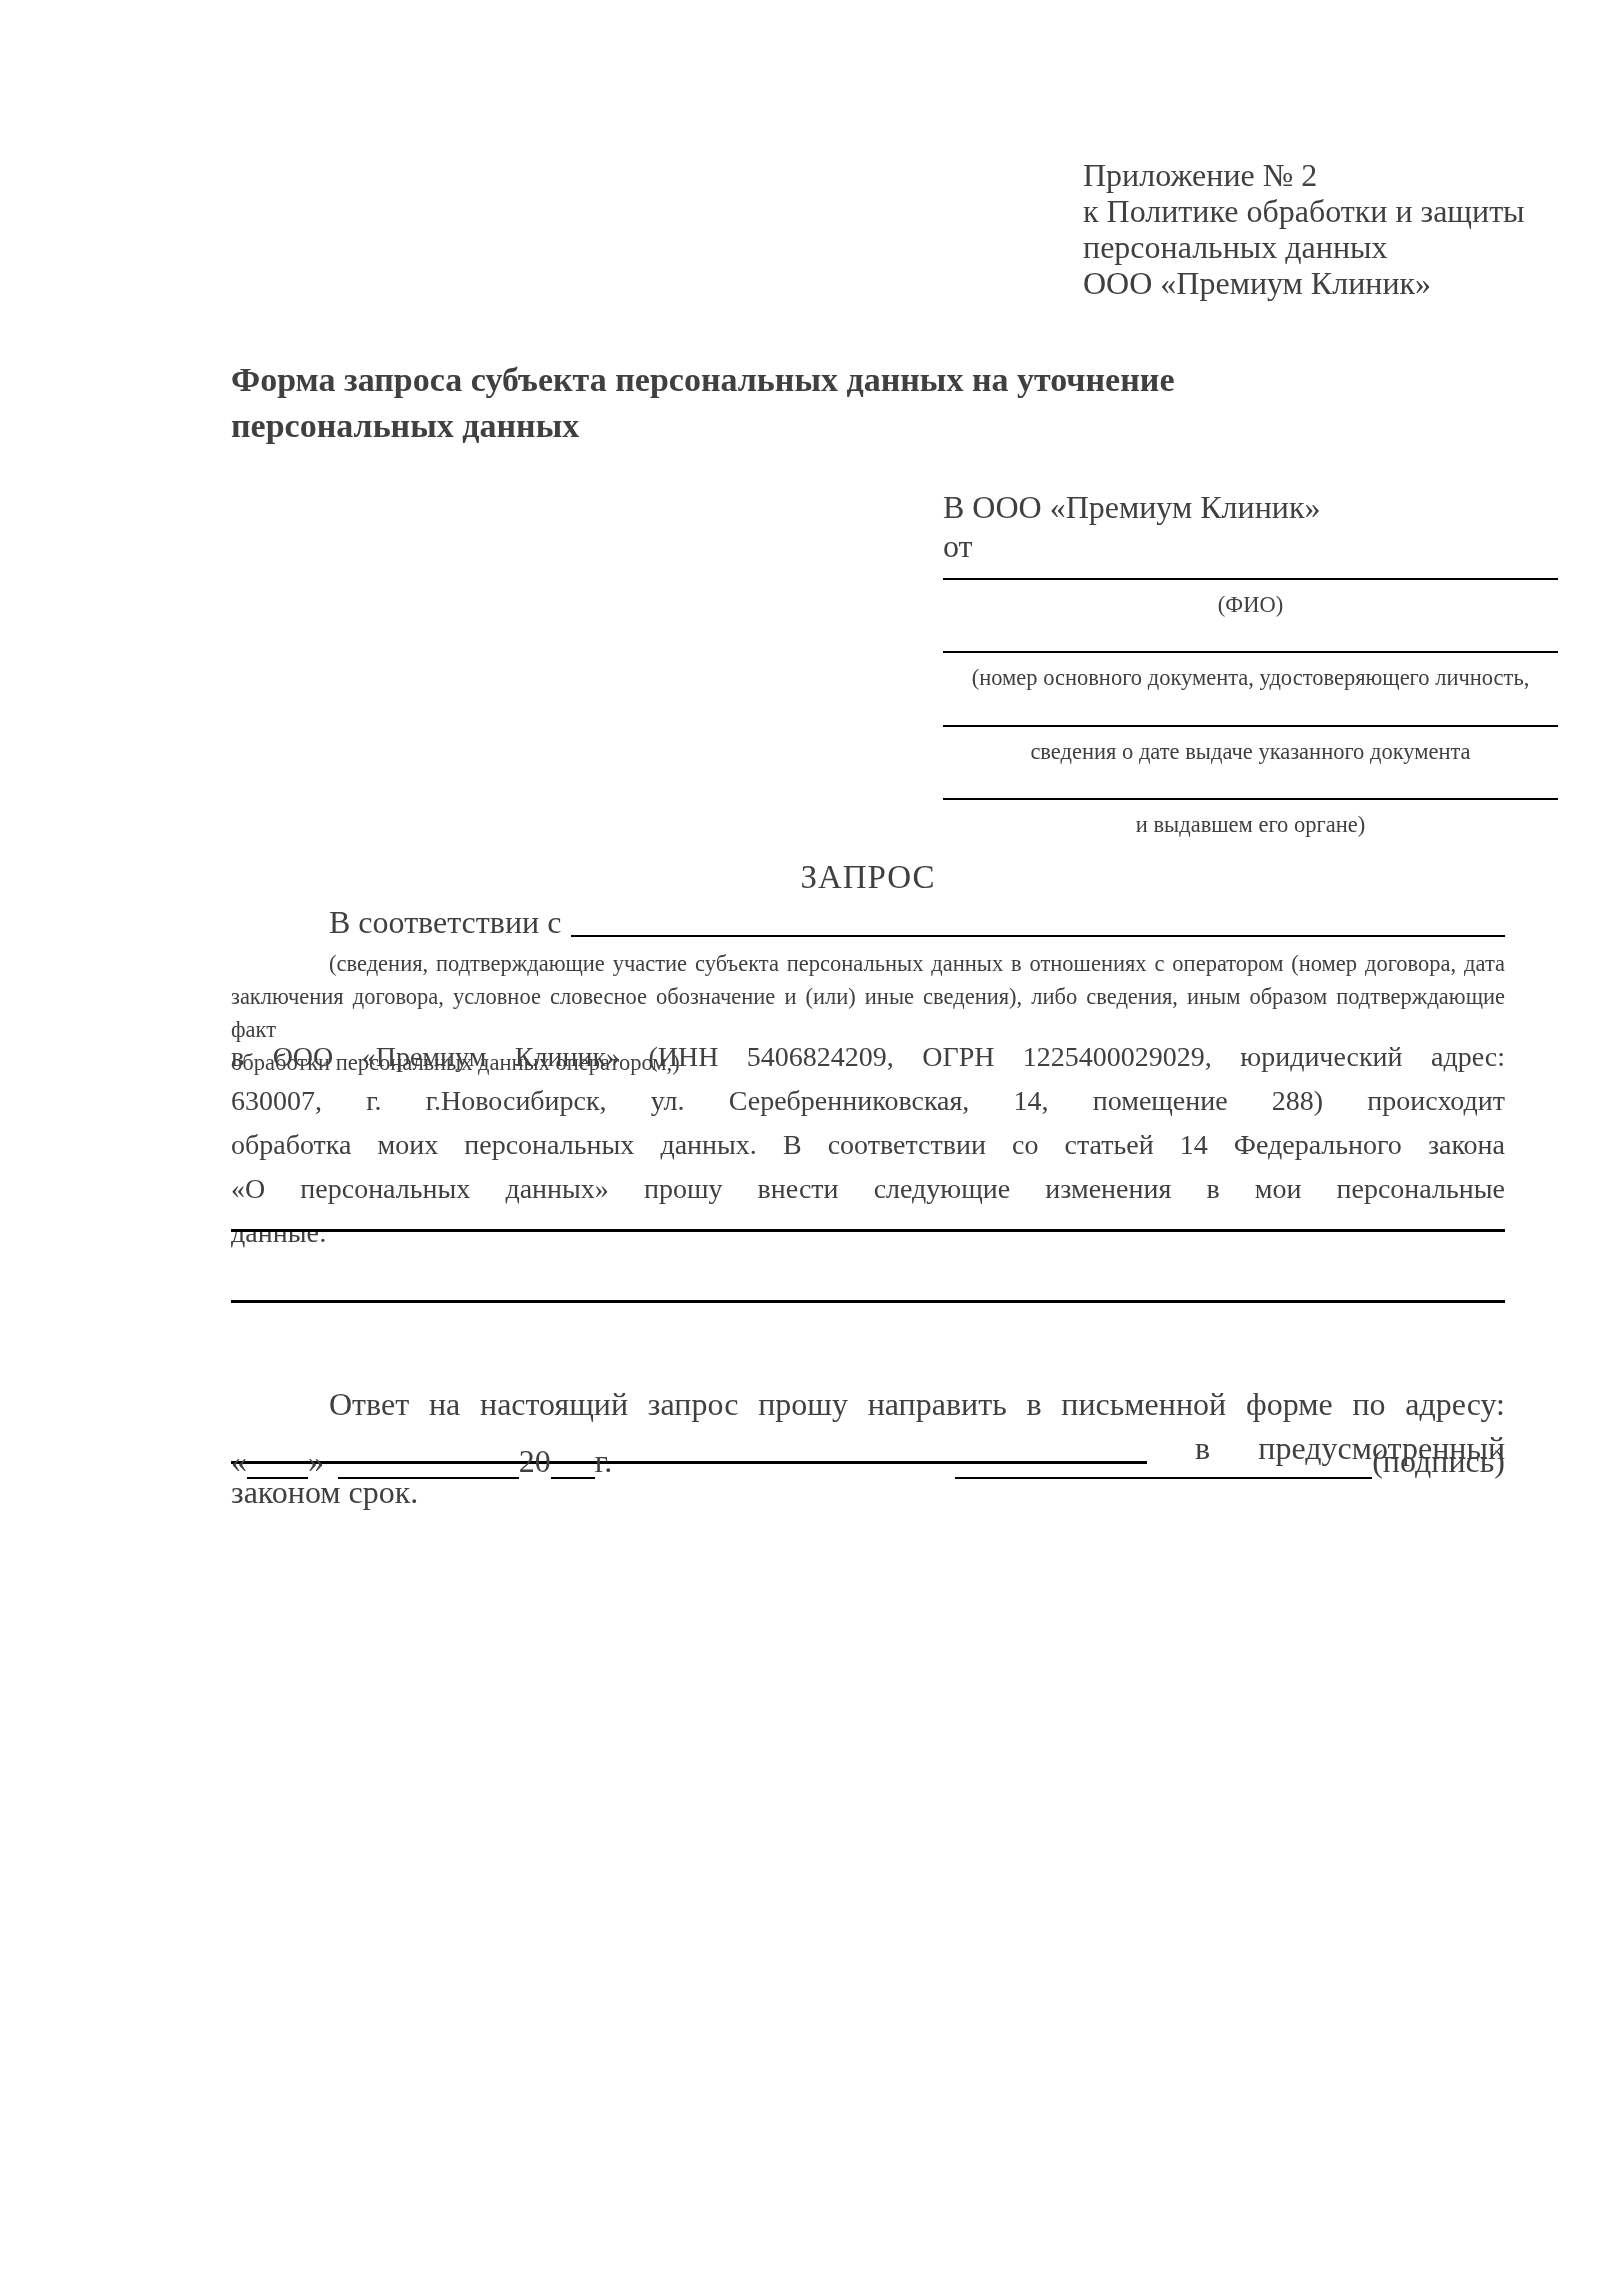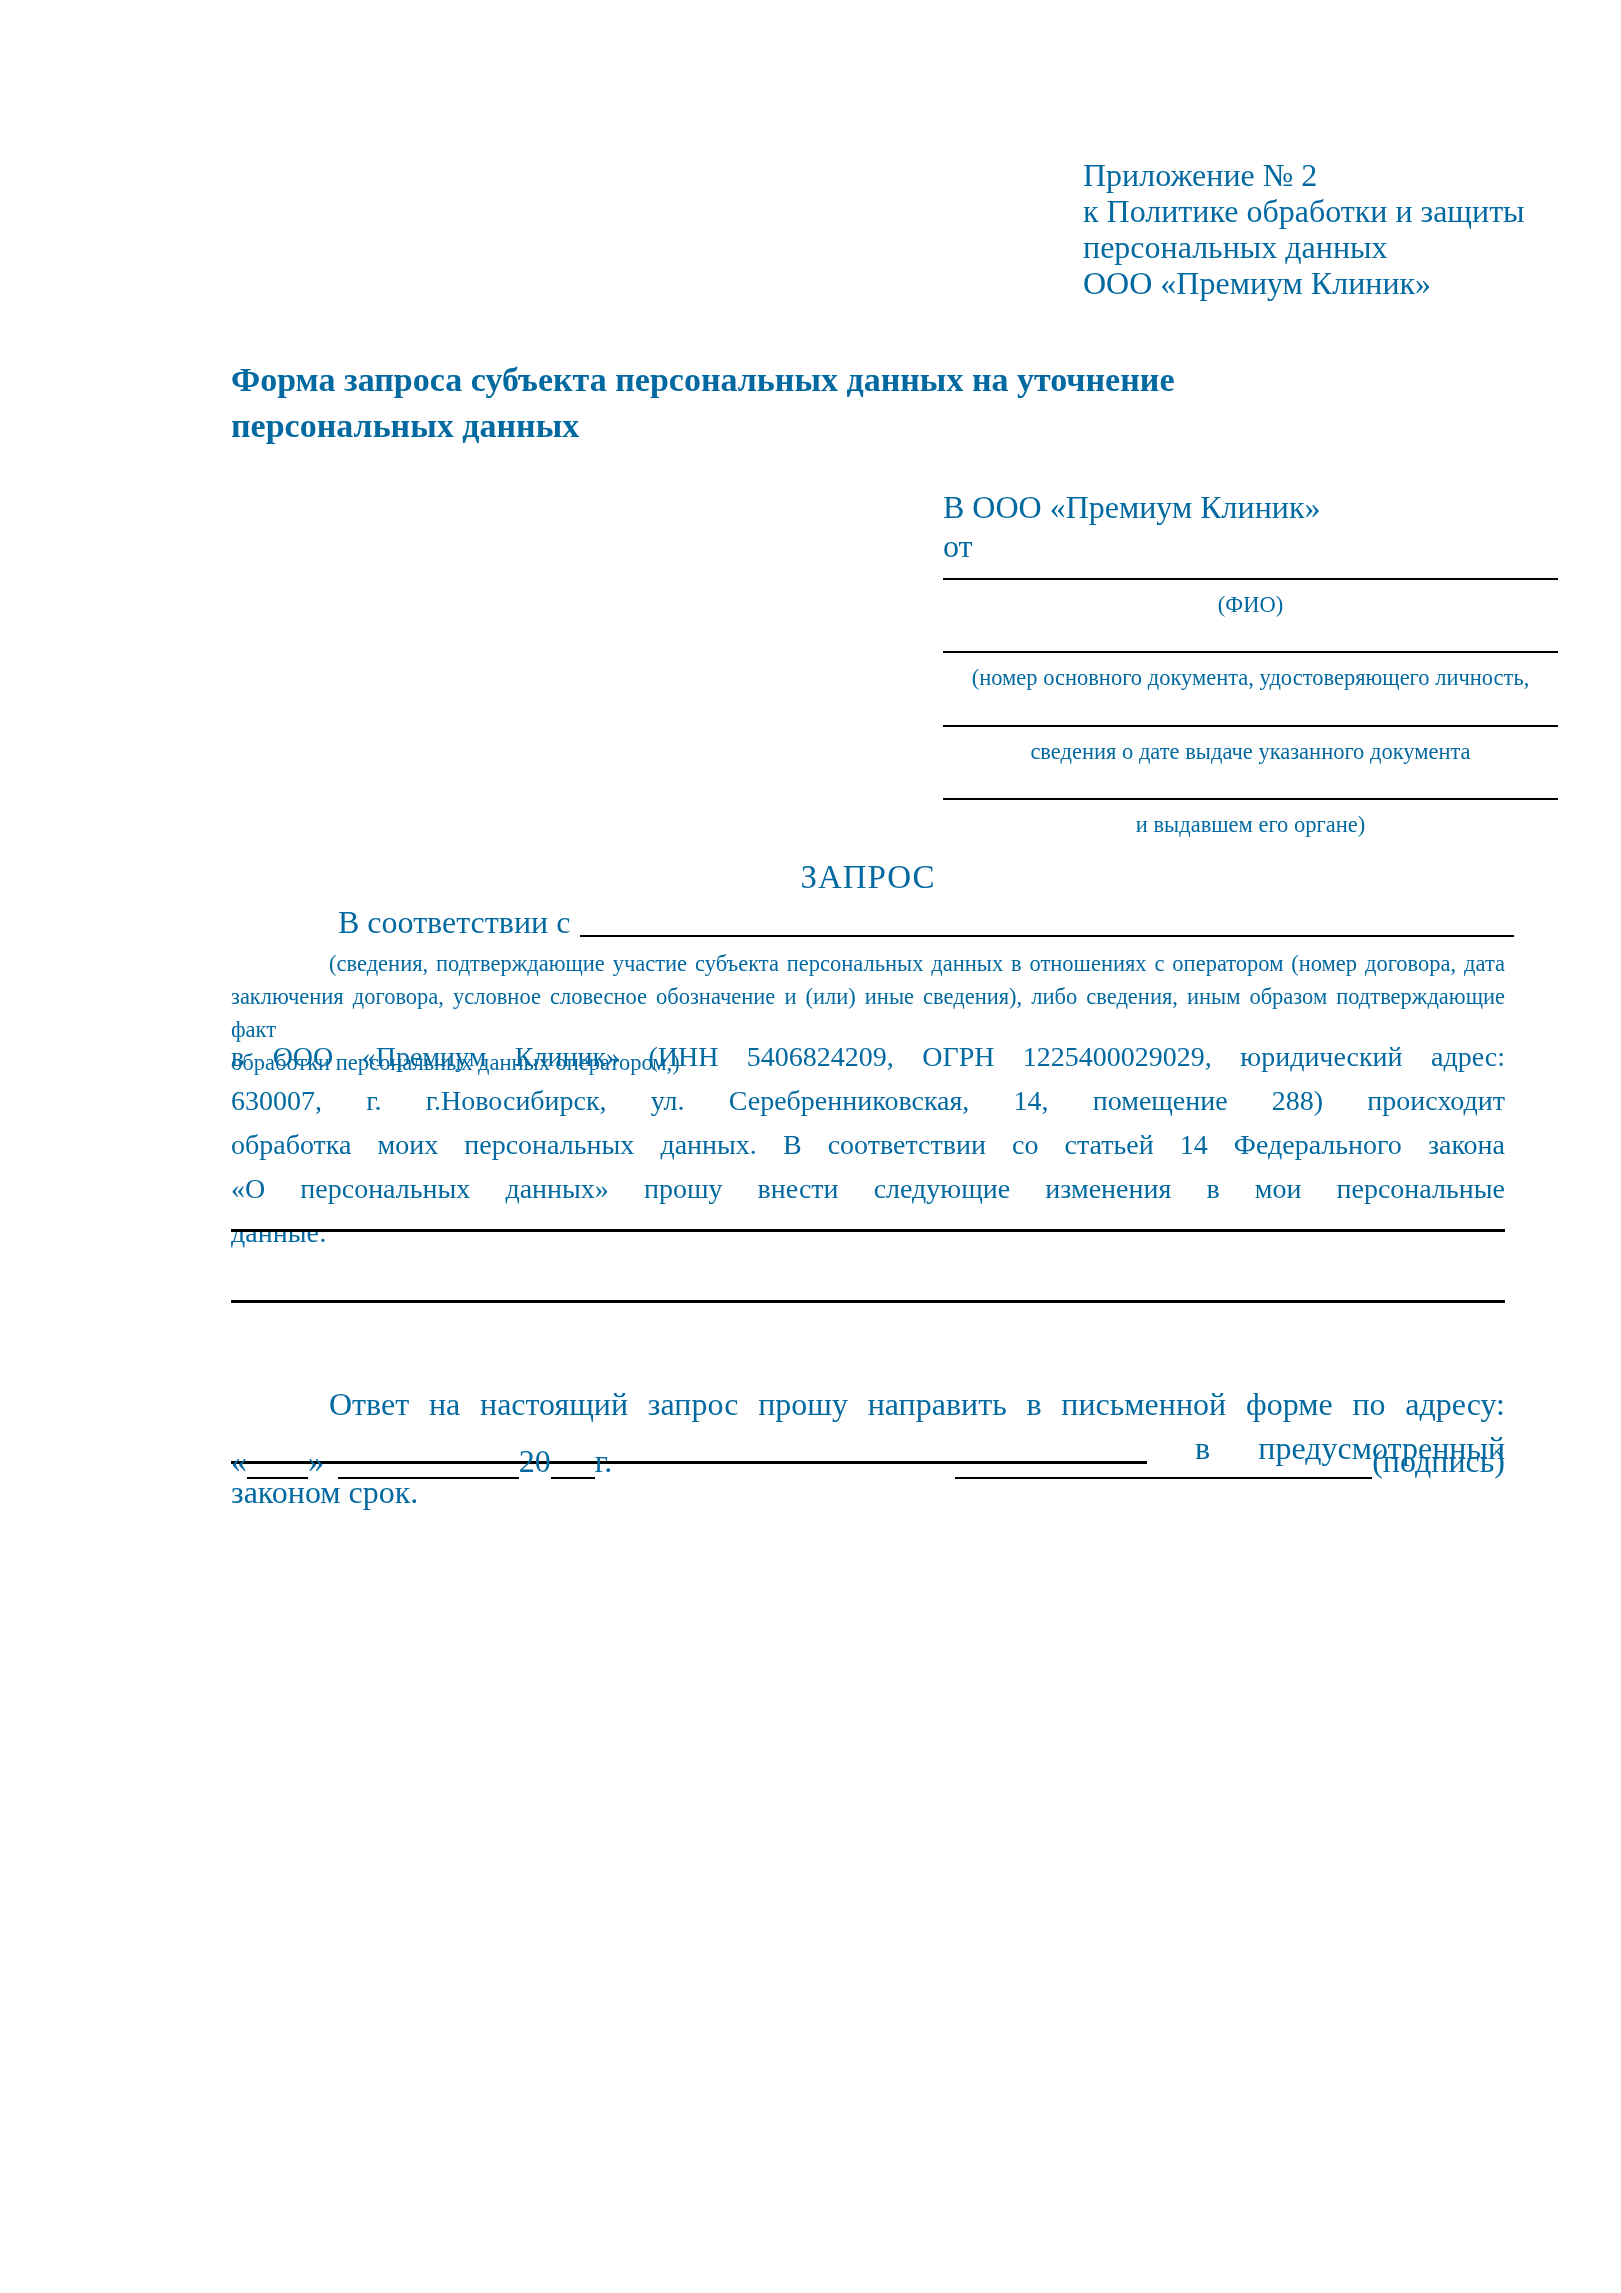--- a/index.html
+++ b/index.html
@@ -1,20 +1,20 @@
 <!DOCTYPE html>
 <html lang="ru"><head>
 <meta charset="utf-8">
 <style>
   html,body{margin:0;padding:0;background:#e8e8e8;}
   .page{
     position:relative;
     width:1621px;height:2294px;
     background:#ffffff;
-    color:#0369a1;
+    color:#404040;
     font-family:"Liberation Serif","DejaVu Serif",serif;
     overflow:hidden;
   }
   
   .appendix{
     position:absolute;left:1083px;top:157px;
     font-size:32px;line-height:36px;white-space:nowrap;
   }
   
   .title{
@@ -32,21 +32,21 @@
     margin-top:12px;white-space:nowrap;
   }
   .fl1{height:11.8px;}
   .fl2{height:33px;}
   
   .zapros{
     position:absolute;left:231px;top:859px;width:1274px;
     text-align:center;font-size:33px;letter-spacing:1px;
   }
   .lead{
-    position:absolute;left:240px;top:902px;width:1274px;
+    position:absolute;left:231px;top:902px;width:1274px;
     display:flex;align-items:flex-end;font-size:32px;line-height:41px;
   }
   .lead-text{white-space:nowrap;padding-left:98px;}
   .lead-fill{flex:1 1 auto;border-bottom:2.9px solid #000;height:0;margin-bottom:5.9px;margin-left:9.8px;}
   .note{
     position:absolute;left:231px;top:947px;width:1274px;
     font-size:22.5px;line-height:33px;
   }
   .note .jl{text-align:justify;text-align-last:justify;}
   .note .first{padding-left:98px;}

